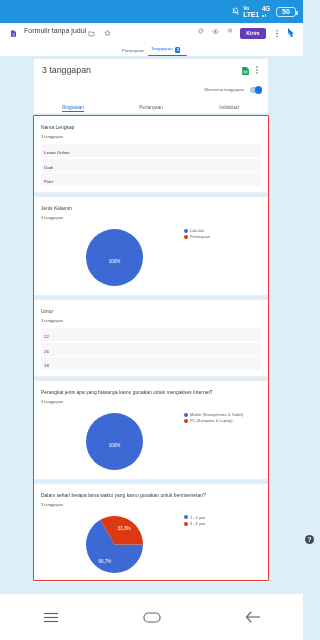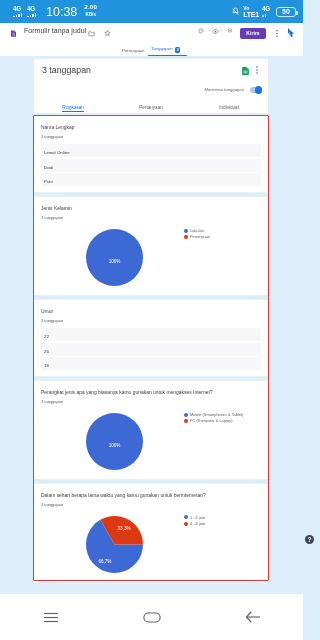--- a/index.html
+++ b/index.html
@@ -91,45 +91,20 @@
   background:#3c4858;color:#fff;font-size:6.5px;display:flex;align-items:center;justify-content:center;
   font-weight:700;z-index:6;}
 .navbar{position:absolute;top:594px;left:0;width:303px;height:46px;background:#fff;
   display:flex;align-items:center;justify-content:space-around;}
 .navbtn{width:40px;height:22px;display:flex;align-items:center;justify-content:center;}
 </style>
 </head>
 <body>
 
 <div class="statusbar">
-  <div class="sb-left">
-    <div class="sig">
-      <span class="tech">4G</span>
-      <span class="bars">
-          <i style="height:1.4px"></i>
-          <i style="height:2.3px"></i>
-          <i style="height:3.2px"></i>
-          <i style="height:4px"></i>
-        </span>
-    </div>
-    <div class="sig">
-      <span class="tech">4G</span>
-      <span class="bars">
-          <i style="height:1.4px"></i>
-          <i style="height:2.3px"></i>
-          <i style="height:3.2px"></i>
-          <i style="height:4px"></i>
-        </span>
-    </div>
-    <div class="sb-time">10:38</div>
-    <div class="sb-rate">
-      <span class="v">2.00</span>
-      <span class="u">KB/s</span>
-    </div>
-  </div>
   <div class="sb-right">
     <svg width="9" height="10" viewBox="0 0 24 24">
       <path fill="none" stroke="#fff" stroke-width="2" d="M7 6.5a5 5 0 0 1 10 0c0 6 2 7 2 7H5s2-1 2-7z"></path>
       <line x1="4" y1="3" x2="20" y2="20" stroke="#fff" stroke-width="2"></line>
     </svg>
     <div class="volte">
       <span class="l1">Vo</span>
       <span class="l2">LTE1</span>
     </div>
     <div class="sig" style="width:11px">

